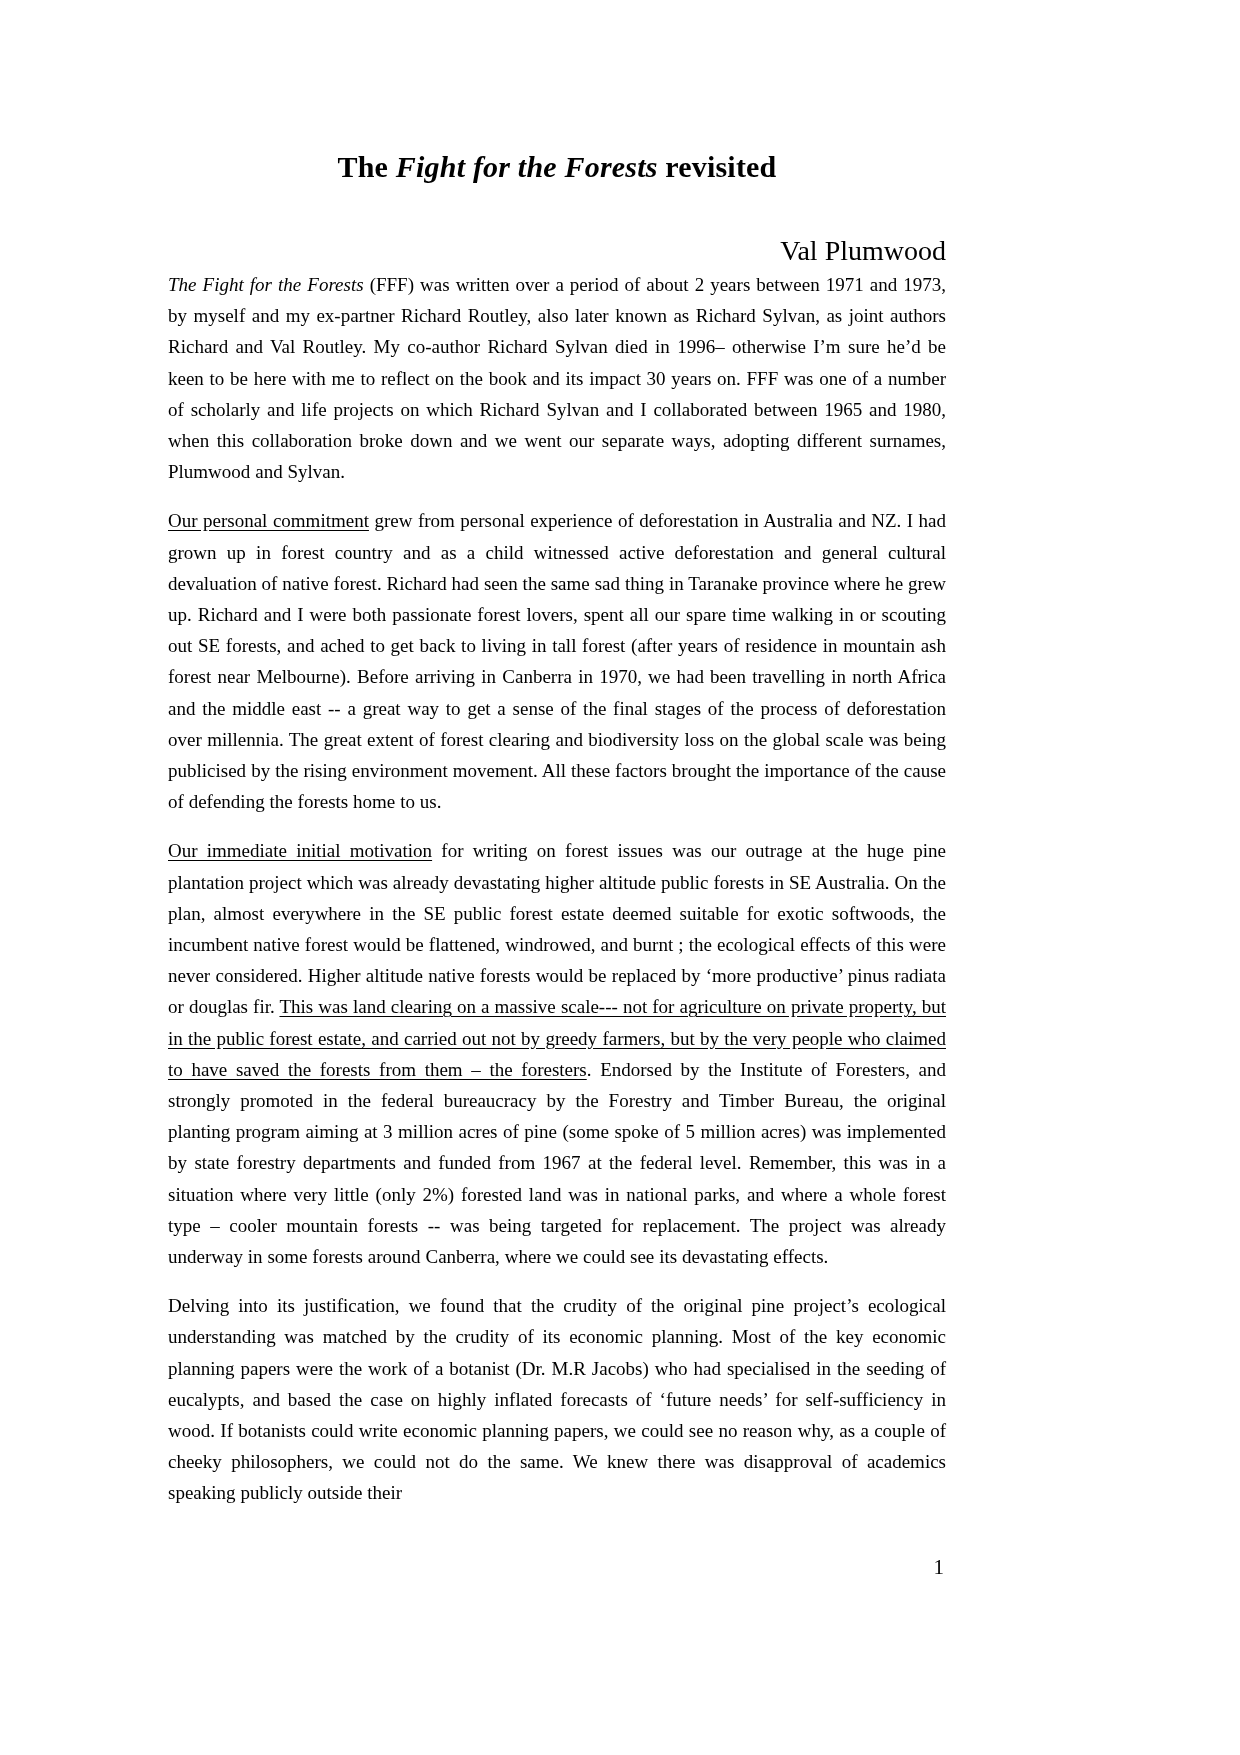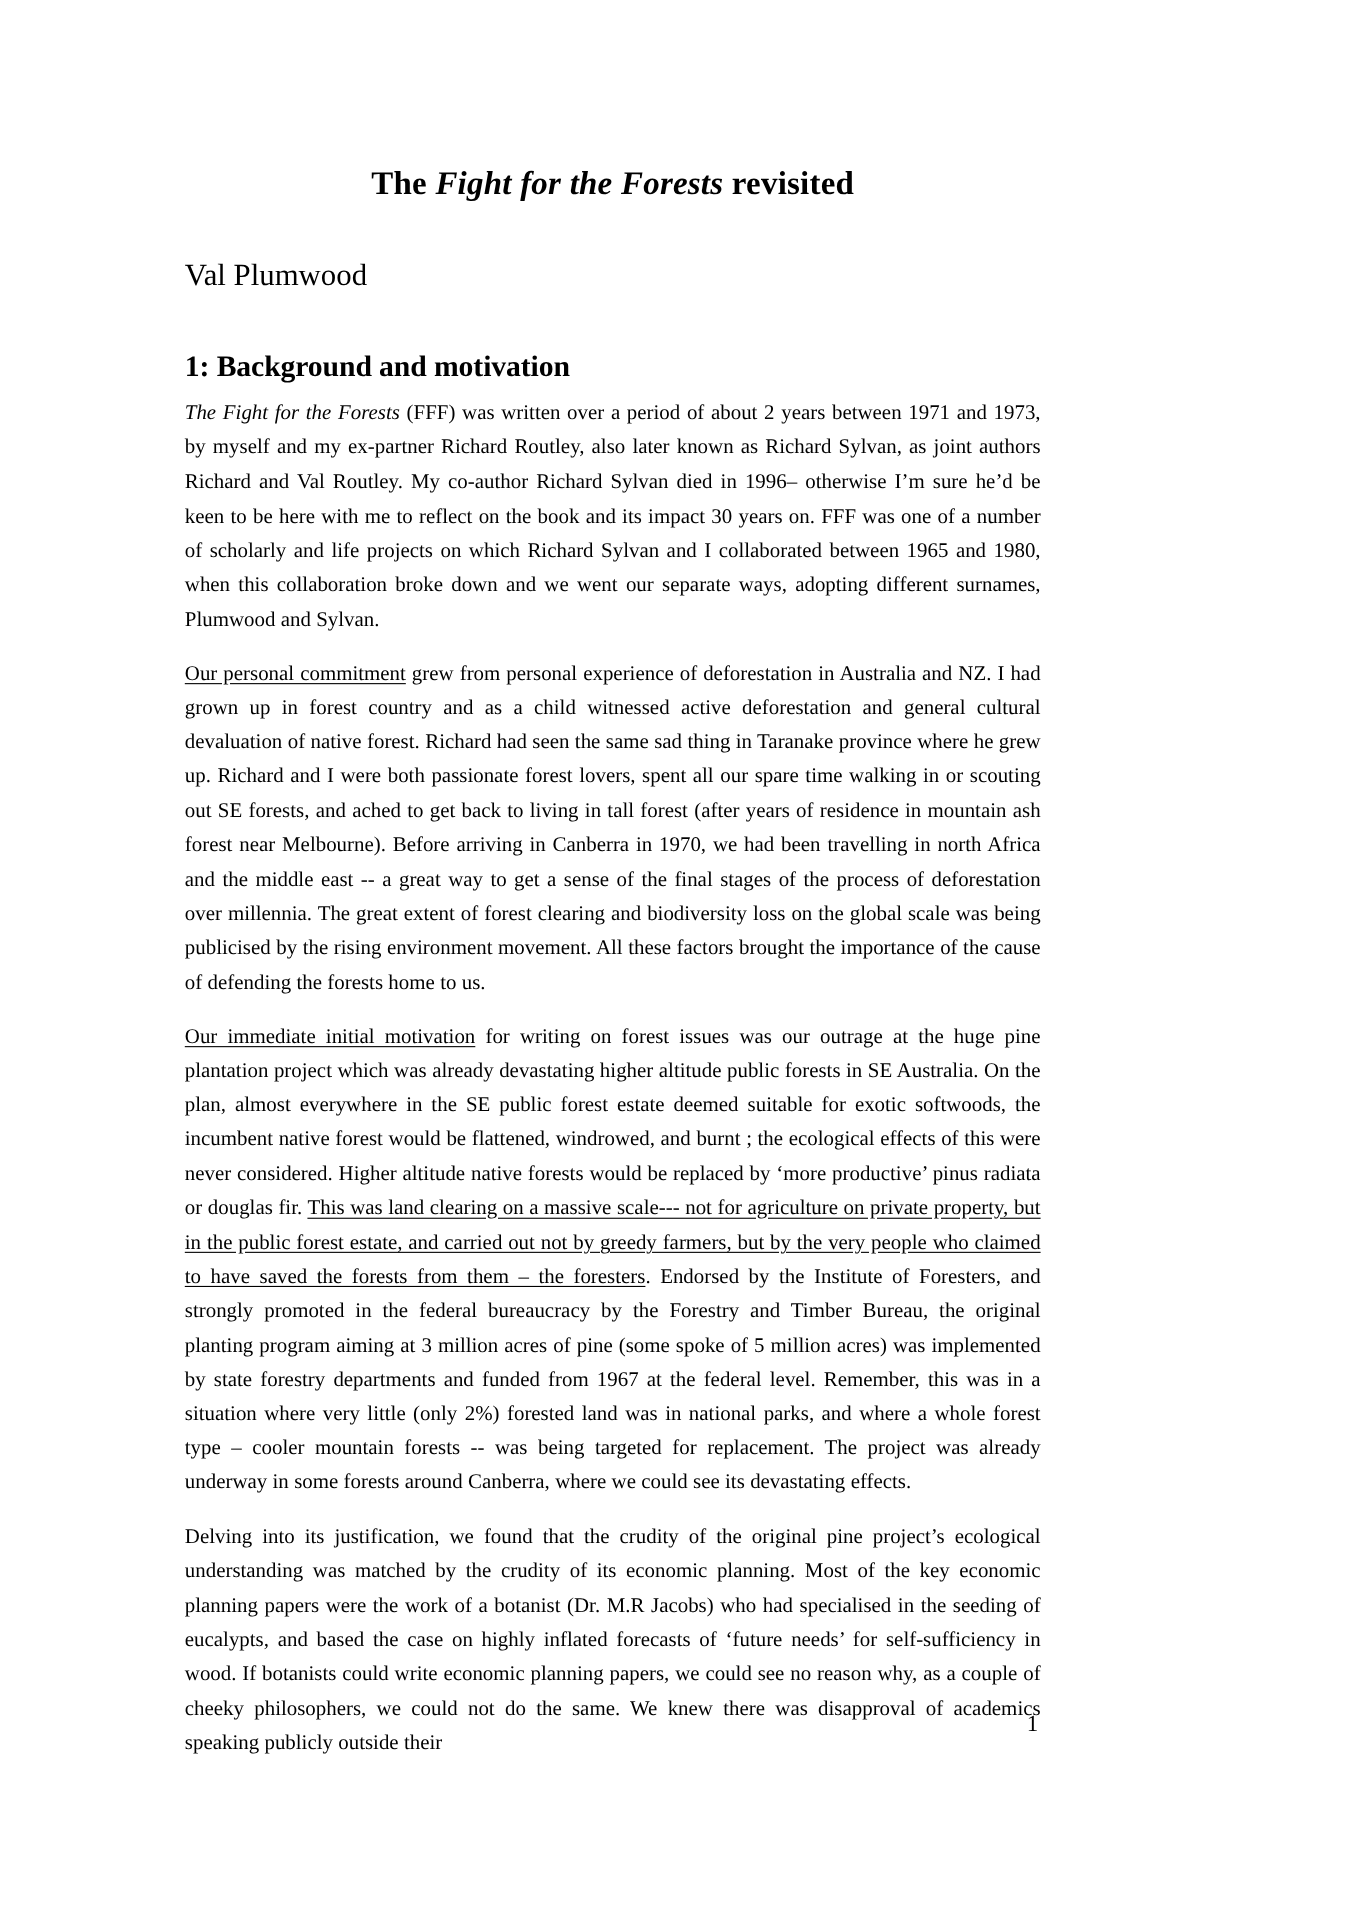--- a/index.html
+++ b/index.html
@@ -33,21 +33,21 @@
     font-weight: bold;
     line-height: 1.25;
     margin: 0 0 0 0;
     letter-spacing: 0.2px;
   }
   .doc-title .bookname {
     font-style: italic;
     font-weight: bold;
   }
   .author {
-    text-align: left;
+    text-align: right;
     font-size: 28px;
     font-weight: normal;
     line-height: 1.3;
     margin: 47px 0 0 0;
   }
   .section-heading {
     font-size: 27px;
     font-weight: bold;
     margin: 48px 0 11px 0;
     line-height: 1.2;
@@ -79,21 +79,20 @@
 </head>
 <body>
 
 <div class="page">
   <div class="content">
 
     <h1 class="doc-title"><span>The </span><span class="bookname">Fight for the Forests</span><span> revisited</span></h1>
 
     <div class="author">Val Plumwood</div>
 
-    <h2 class="section-heading">1: Background and motivation</h2>
 
     <p class="body"><span class="ital">The Fight for the Forests</span><span> (FFF) was written over a period of about 2 years between 1971 and 1973, by myself and my ex-partner Richard Routley, also later known as Richard Sylvan, as joint authors Richard and Val Routley. My co-author Richard Sylvan died in 1996– otherwise I’m sure he’d be keen to be here with me to reflect on the book and its impact 30 years on. FFF was one of a number of scholarly and life projects on which Richard Sylvan and I collaborated between 1965 and 1980, when this collaboration broke down and we went our separate ways, adopting different surnames, Plumwood and Sylvan.</span></p>
 
     <p class="body"><span class="uline">Our personal commitment</span><span> grew from personal experience of deforestation in Australia and NZ. I had grown up in forest country and as a child witnessed active deforestation and general cultural devaluation of native forest. Richard had seen the same sad thing in Taranake province where he grew up. Richard and I were both passionate forest lovers, spent all our spare time walking in or scouting out SE forests, and ached to get back to living in tall forest (after years of residence in mountain ash forest near Melbourne). Before arriving in Canberra in 1970, we had been travelling in north Africa and the middle east -- a great way to get a sense of the final stages of the process of deforestation over millennia. The great extent of forest clearing and biodiversity loss on the global scale was being publicised by the rising environment movement. All these factors brought the importance of the cause of defending the forests home to us.</span></p>
 
     <p class="body"><span class="uline">Our immediate initial motivation</span><span> for writing on forest issues was our outrage at the huge pine plantation project which was already devastating higher altitude public forests in SE Australia. On the plan, almost everywhere in the SE public forest estate deemed suitable for exotic softwoods, the incumbent native forest would be flattened, windrowed, and burnt ; the ecological effects of this were never considered. Higher altitude native forests would be replaced by ‘more productive’ pinus radiata or douglas fir. </span><span class="uline">This was land clearing on a massive scale--- not for agriculture on private property, but in the public forest estate, and carried out not by greedy farmers, but by the very people who claimed to have saved the forests from them – the foresters</span><span>. Endorsed by the Institute of Foresters, and strongly promoted in the federal bureaucracy by the Forestry and Timber Bureau, the original planting program aiming at 3 million acres of pine (some spoke of 5 million acres) was implemented by state forestry departments and funded from 1967 at the federal level. Remember, this was in a situation where very little (only 2%) forested land was in national parks, and where a whole forest type – cooler mountain forests -- was being targeted for replacement. The project was already underway in some forests around Canberra, where we could see its devastating effects.</span></p>
 
     <p class="body">Delving into its justification, we found that the crudity of the original pine project’s ecological understanding was matched by the crudity of its economic planning. Most of the key economic planning papers were the work of a botanist (Dr. M.R Jacobs) who had specialised in the seeding of eucalypts, and based the case on highly inflated forecasts of ‘future needs’ for self-sufficiency in wood. If botanists could write economic planning papers, we could see no reason why, as a couple of cheeky philosophers, we could not do the same. We knew there was disapproval of academics speaking publicly outside their</p>
 
   </div>

